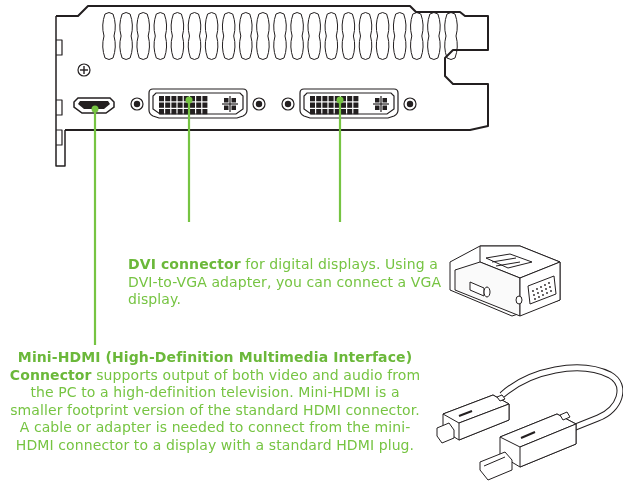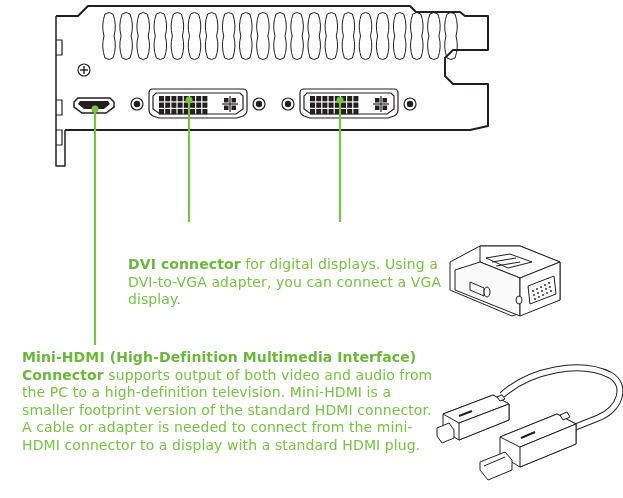--- a/index.html
+++ b/index.html
@@ -2,21 +2,21 @@
 <html><head>
 <meta charset="utf-8">
 <style>
   html, body { margin: 0; padding: 0; background: #ffffff; }
   body { width: 623px; height: 498px; position: relative; overflow: hidden;
          font-family: "DejaVu Sans", sans-serif; }
   #diagram { position: absolute; left: 0; top: 0; }
   .callout { position: absolute; color: #76c442; font-size: 14px; line-height: 17.5px; letter-spacing: 0.1px; }
   .callout b { font-weight: bold; color: #6bb83a; }
   #dvi-callout { left: 128px; top: 225px; width: 320px; margin-top: 31px; }
-  #hdmi-callout { left: 22px; top: 349px; width: 420px; }
+  #hdmi-callout { left: 5px; top: 349px; width: 420px; text-align: center; }
 </style>
 </head>
 <body>
 
 <svg id="diagram" width="623" height="498" viewBox="0 0 623 498" xmlns="http://www.w3.org/2000/svg">
 
   <g fill="none" stroke="#231f20" stroke-width="2" stroke-linejoin="round">
     <path d="M56 16 L78 16 L88 6 L410 6 L416 12 L460 12 L465 16 L488 16 L488 50 L453 50 L445 58 L445 76 L453 84 L488 84 L488 126 L470 130 L65 130"></path>
     <path d="M56 16 L56 166 L65 166 L65 130" stroke-width="1.5"></path>
     <path d="M56 40 L62 40 L62 55 L56 55" stroke-width="1.2"></path>

